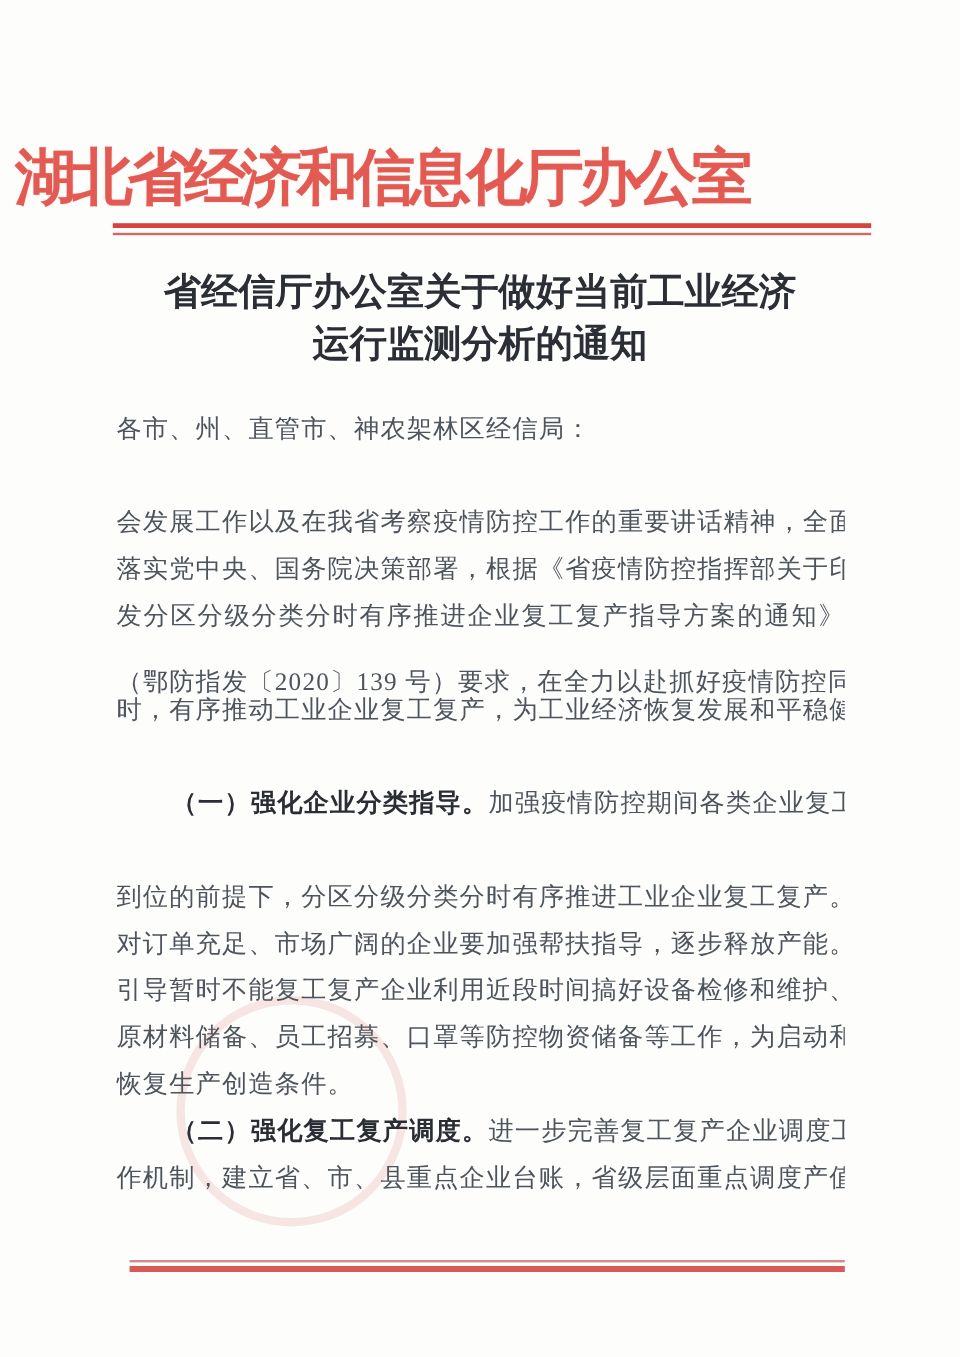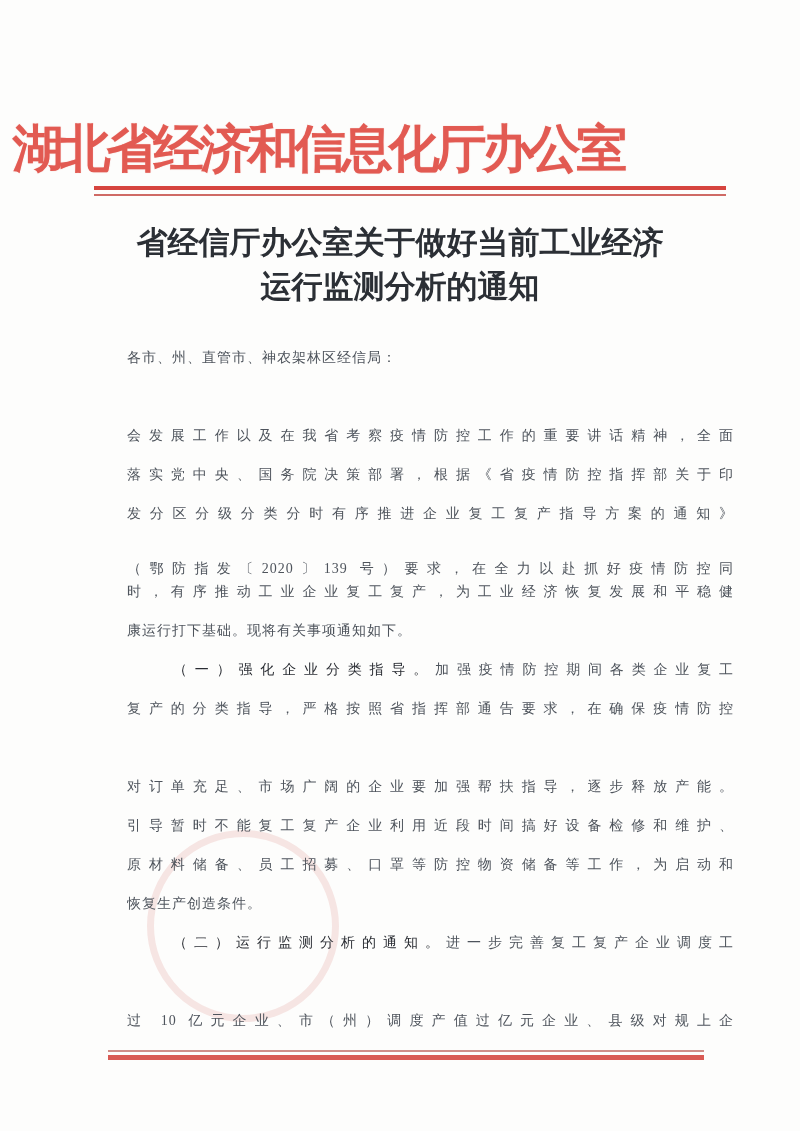--- a/index.html
+++ b/index.html
@@ -33,28 +33,27 @@
   .doc-title{
     position:absolute;left:0;width:800px;height:44px;line-height:44px;
     text-align:center;font-size:31px;font-weight:700;color:#2b2f35;
     letter-spacing:0;white-space:nowrap;
   }
   .doc-title.t1{top:221px;}
   .doc-title.t2{top:265px;}
   
   .ln{
     position:absolute;left:97px;width:607px;height:39px;
-    line-height:39px;font-size:14px;color:#4e545c;
+    line-height:39px;font-size:21px;color:#4e545c;
     letter-spacing:1px;white-space:nowrap;overflow:hidden;
     text-align:left;
-    margin-left:30px;
   }
   .ln.just{text-align:justify;text-align-last:justify;}
   .ln.ind{padding-left:46px;width:561px;}
-  .ln .b{font-weight:400;color:#2a2d33;}
+  .ln .b{font-weight:700;color:#2a2d33;}
   
   .seal{
     position:absolute;left:147px;top:830px;width:178px;height:178px;
     border:7px solid rgba(201,72,63,0.13);
     border-radius:50%;
   }
   
   .rule-bot-thin{
     position:absolute;top:1050px;left:108px;width:596px;height:2px;
     background:#cf8d88;
@@ -78,26 +77,25 @@
   <div class="doc-title t1">省经信厅办公室关于做好当前工业经济</div>
 
   <div class="seal"></div>
 
   <div class="ln" style="top:338px"><span class="b"></span><span>各市、州、直管市、神农架林区经信局：</span></div>
   <div class="ln just" style="top:416px"><span class="b"></span><span>会发展工作以及在我省考察疫情防控工作的重要讲话精神，全面</span></div>
   <div class="ln just" style="top:455px"><span class="b"></span><span>落实党中央、国务院决策部署，根据《省疫情防控指挥部关于印</span></div>
   <div class="ln just" style="top:494px"><span class="b"></span><span>发分区分级分类分时有序推进企业复工复产指导方案的通知》</span></div>
   <div class="ln just" style="top:549px"><span class="b"></span><span>（鄂防指发〔2020〕139 号）要求，在全力以赴抓好疫情防控同</span></div>
   <div class="ln just" style="top:572px"><span class="b"></span><span>时，有序推动工业企业复工复产，为工业经济恢复发展和平稳健</span></div>
-  <div class="ln" style="top:611px"><span class="b"></span><span>康运行打下基础。现将有关事项通知如下。</span></div>
   <div class="ln just ind" style="top:650px"><span class="b">（一）强化企业分类指导。</span><span>加强疫情防控期间各类企业复工</span></div>
-  <div class="ln just" style="top:689px"><span class="b"></span><span>复产的分类指导，严格按照省指挥部通告要求，在确保疫情防控</span></div>
+  <div class="ln just" style="top:728px"><span class="b"></span><span>到位的前提下，分区分级分类分时有序推进工业企业复工复产。</span></div>
   <div class="ln just" style="top:767px"><span class="b"></span><span>对订单充足、市场广阔的企业要加强帮扶指导，逐步释放产能。</span></div>
   <div class="ln just" style="top:806px"><span class="b"></span><span>引导暂时不能复工复产企业利用近段时间搞好设备检修和维护、</span></div>
   <div class="ln just" style="top:845px"><span class="b"></span><span>原材料储备、员工招募、口罩等防控物资储备等工作，为启动和</span></div>
   <div class="ln" style="top:884px"><span class="b"></span><span>恢复生产创造条件。</span></div>
-  <div class="ln just ind" style="top:923px"><span class="b">（二）运行监测分析的通知。</span><span>进一步完善复工复产企业调度工</span></div>
-  <div class="ln just" style="top:1001px"><span class="b"></span><span>过 10 亿元企业、市（州）调度产值过亿元企业、县级对规上企</span></div>
+  <div class="ln just ind" style="top:923px"><span class="b">（二）强化复工复产调度。</span><span>进一步完善复工复产企业调度工</span></div>
+  <div class="ln just" style="top:962px"><span class="b"></span><span>作机制，建立省、市、县重点企业台账，省级层面重点调度产值</span></div>
 
   <div class="rule-bot-thin"></div>
   <div class="rule-bot-thick"></div>
 
 </div>
 
 </body></html>

